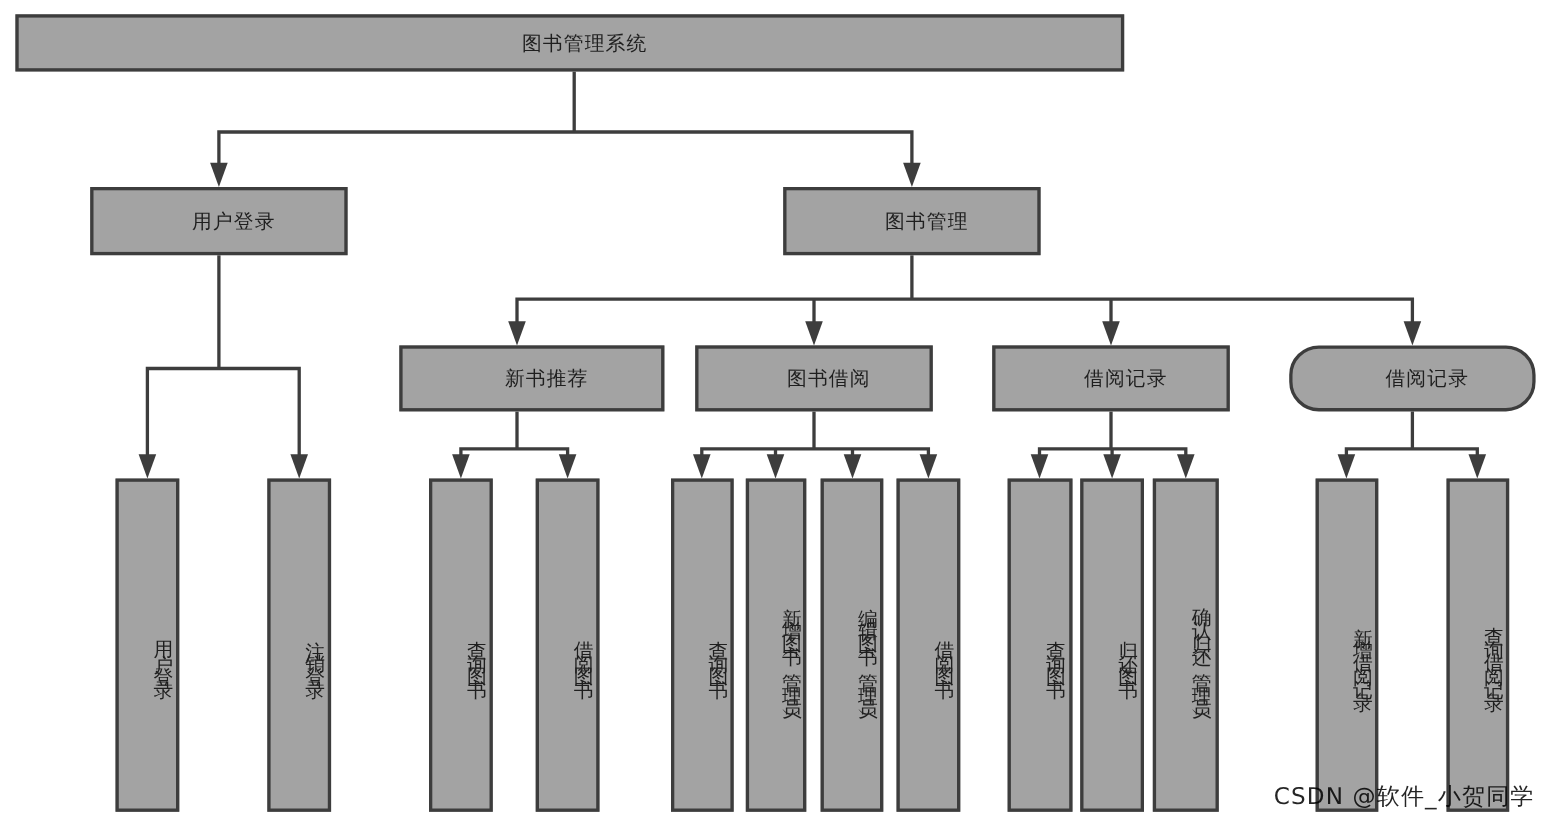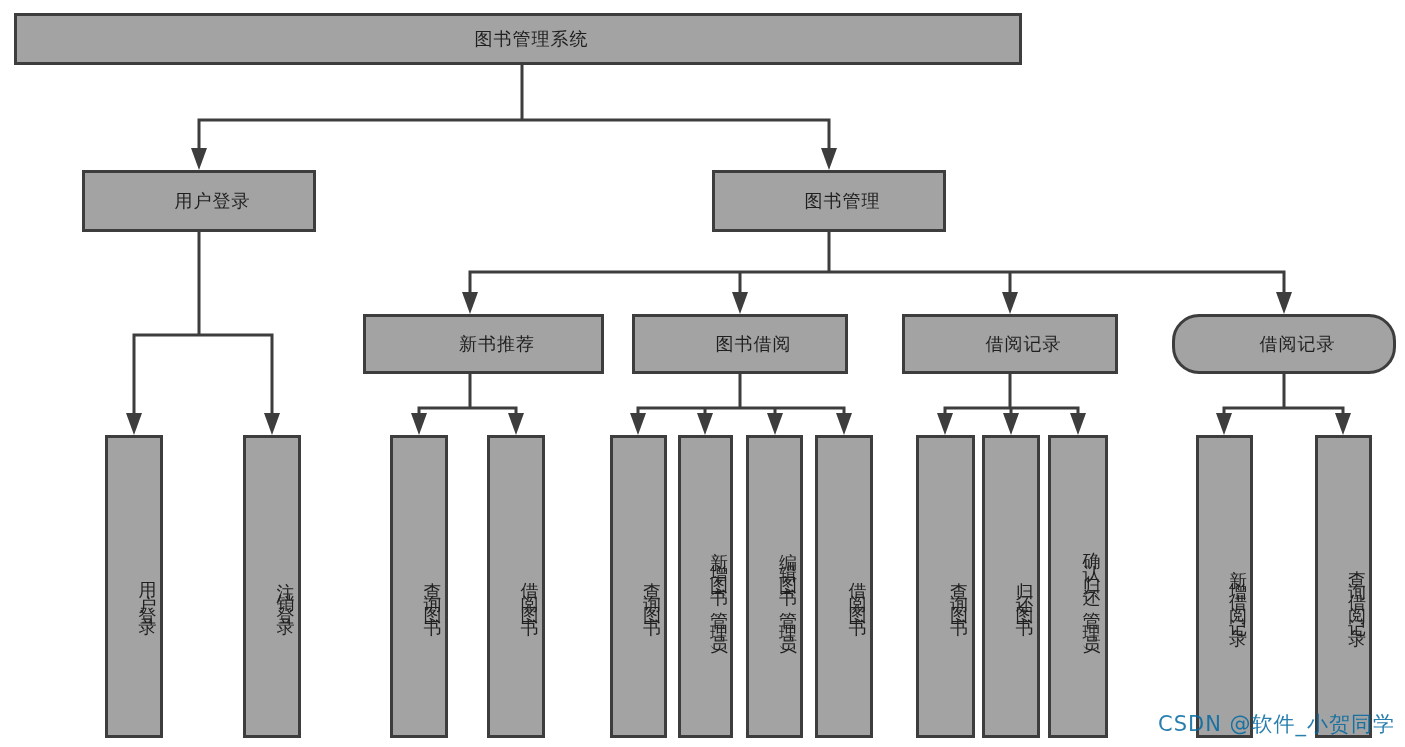--- a/index.html
+++ b/index.html
@@ -139,15 +139,15 @@
     <span class="v-label">确认归还（管理员）</span>
   </div>
 
   <div class="box" style="left:1196px;top:435px;width:57px;height:303px;">
     <span class="v-label">新增借阅记录</span>
   </div>
   <div class="box" style="left:1315px;top:435px;width:57px;height:303px;">
     <span class="v-label">查询借阅记录</span>
   </div>
 
-  <div class="watermark" style="color: #0369a1;">CSDN @软件_小贺同学</div>
+  <div class="watermark" style="color: #000000;">CSDN @软件_小贺同学</div>
 
 </div>
 
 </body></html>

